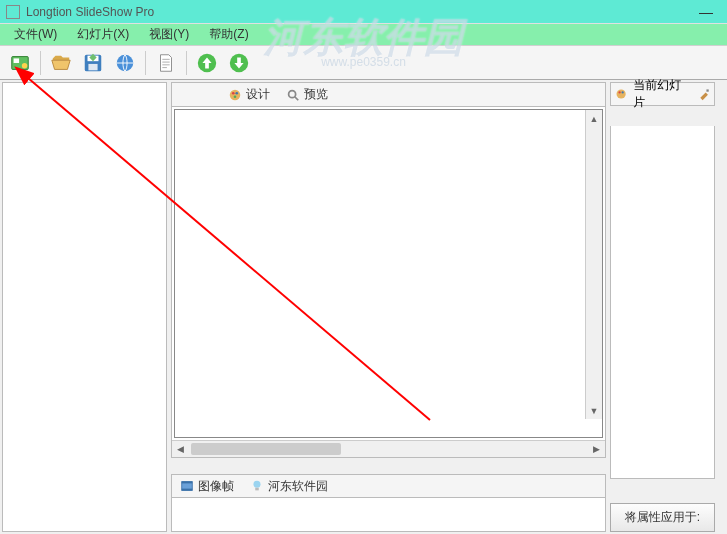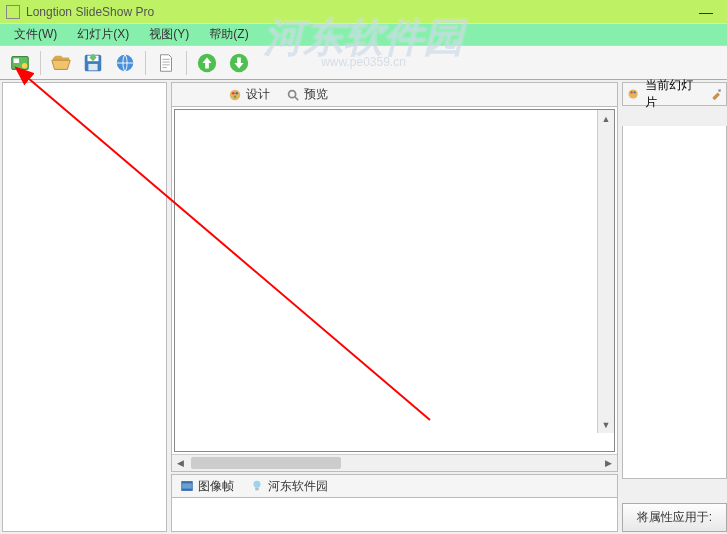--- a/index.html
+++ b/index.html
@@ -7,21 +7,21 @@
       width: 727px;
       height: 534px;
       font-family: "Microsoft YaHei", Tahoma, sans-serif;
       font-size: 12px;
       background: #f0f0f0;
       overflow: hidden;
       position: relative;
     }
     .titlebar {
       height: 24px;
-      background: #bef264;
+      background: #5eead4;
       border-bottom: 1px solid #e0e0e0;
       display: flex;
       align-items: center;
       padding: 0 6px;
       position: relative;
     }
     .titlebar-icon {
       width: 14px;
       height: 14px;
       border: 1px solid #888;
@@ -165,31 +165,31 @@
       margin: 0 2px;
       flex: 0 0 150px;
     }
     .hscroll-track { flex: 1; }
     .bottom-tabs {
       height: 24px;
       display: flex;
       align-items: center;
       background: #f5f5f5;
       border: 1px solid #bbb;
-      margin-top: 2px;
+      margin-top: 16px;
     }
     .bottom-strip {
       height: 34px;
       background: #fff;
       border: 1px solid #bbb;
       border-top: none;
     }
     .right-panel {
       width: 105px;
-      margin: 2px 0 2px 2px;
+      margin: 2px 12px 2px 2px;
       display: flex;
       flex-direction: column;
       gap: 20px;
     }
     .right-header {
       height: 24px;
       display: flex;
       align-items: center;
       background: #f5f5f5;
       border: 1px solid #bbb;

